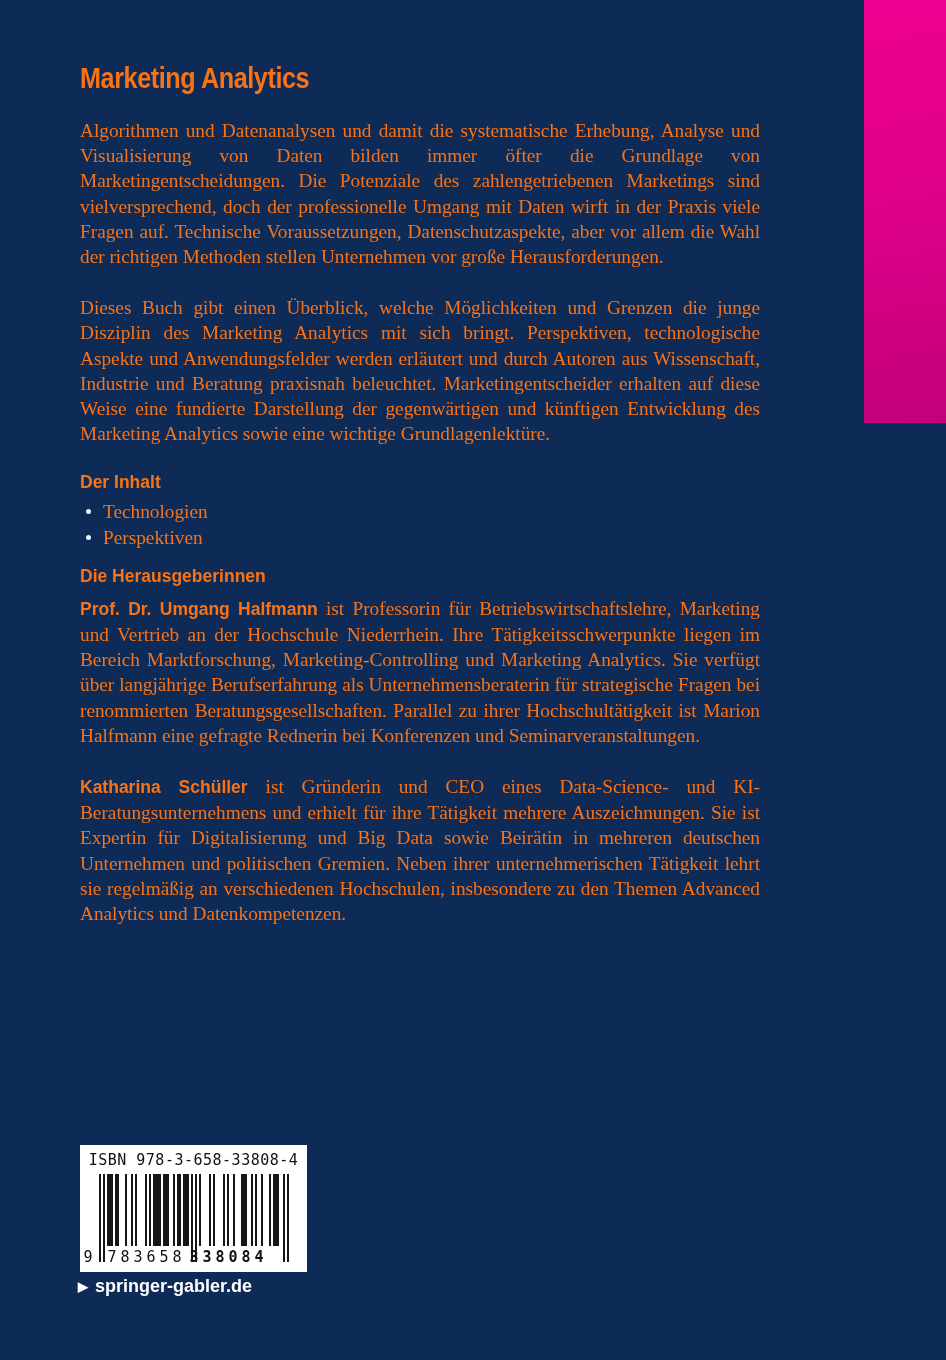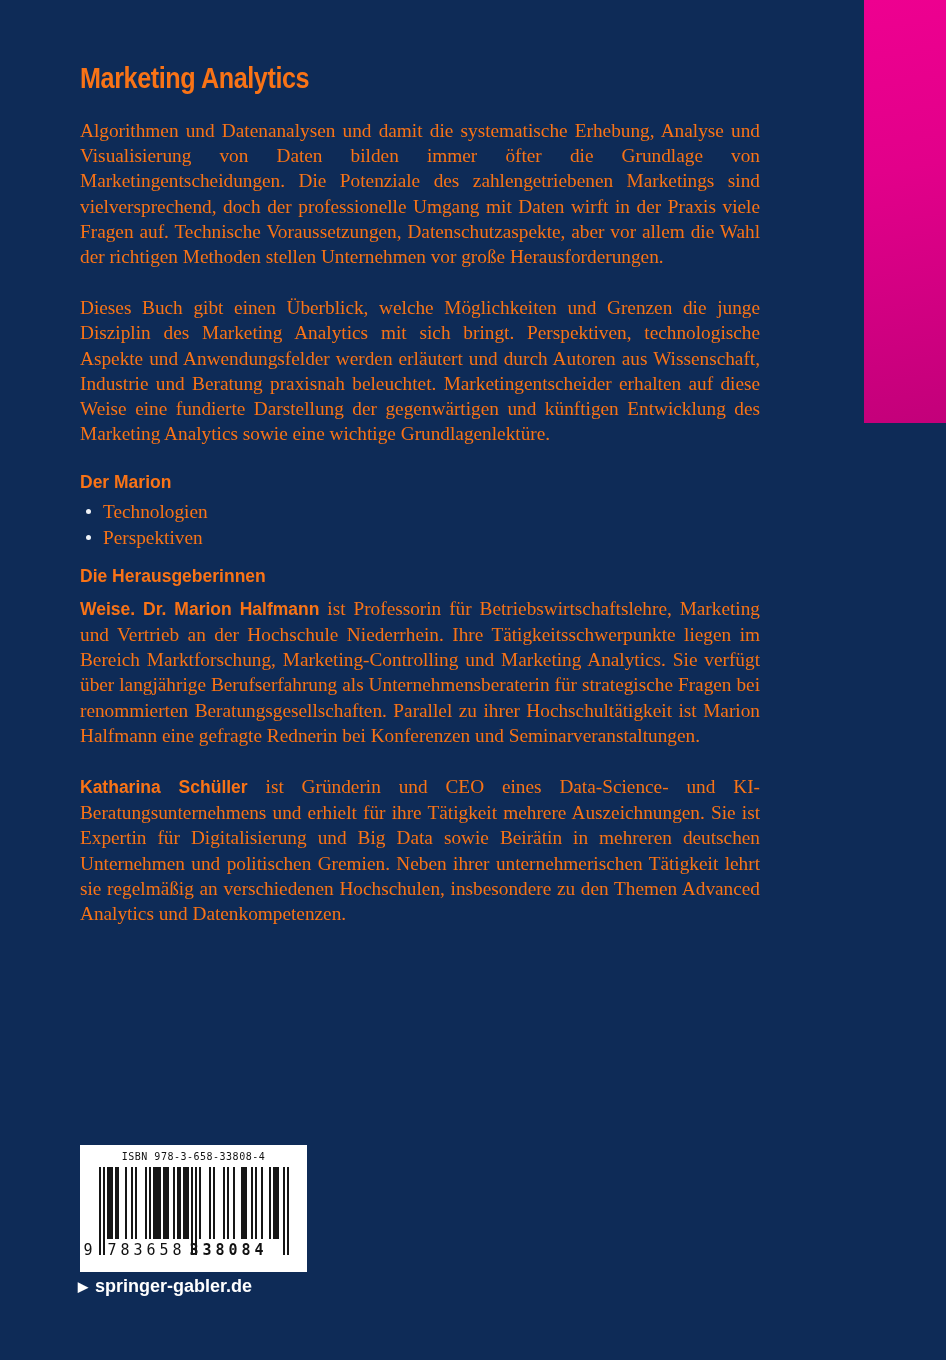--- a/index.html
+++ b/index.html
@@ -90,21 +90,21 @@
   .barcode-box {
     position: absolute;
     left: 80px;
     top: 1145px;
     width: 227px;
     height: 127px;
     background: #ffffff;
   }
   .isbn-label {
     font-family: "DejaVu Sans Mono", monospace;
-    font-size: 10px;
+    font-size: 15px;
     letter-spacing: 0.5px;
     color: #111;
     text-align: center;
     margin-top: 6px;
     white-space: nowrap;
   }
   .barcode {
     position: relative;
     width: 190px;
     height: 92px;
@@ -162,36 +162,36 @@
 <div class="accent-block"></div>
 
 <div class="content">
 
   <h1 class="book-title">Marketing Analytics</h1>
 
   <p class="body-par">Algorithmen und Datenanalysen und damit die systematische Erhebung, Analyse und Visualisierung von Daten bilden immer öfter die Grundlage von Marketingentscheidungen. Die Potenziale des zahlengetriebenen Marketings sind vielversprechend, doch der professionelle Umgang mit Daten wirft in der Praxis viele Fragen auf. Technische Voraussetzungen, Datenschutzaspekte, aber vor allem die Wahl der richtigen Methoden stellen Unternehmen vor große Herausforderungen.</p>
 
   <p class="body-par">Dieses Buch gibt einen Überblick, welche Möglichkeiten und Grenzen die junge Disziplin des Marketing Analytics mit sich bringt. Perspektiven, technologische Aspekte und Anwendungsfelder werden erläutert und durch Autoren aus Wissenschaft, Industrie und Beratung praxisnah beleuchtet. Marketingentscheider erhalten auf diese Weise eine fundierte Darstellung der gegenwärtigen und künftigen Entwicklung des Marketing Analytics sowie eine wichtige Grundlagenlektüre.</p>
 
-  <h2 class="section-heading">Der Marion</h2>
+  <h2 class="section-heading">Der Inhalt</h2>
 
   <ul class="contents-list">
     <li>
       <span class="bullet-dot"></span>
       <span>Technologien</span>
     </li>
     <li>
       <span class="bullet-dot"></span>
       <span>Perspektiven</span>
     </li>
   </ul>
 
   <h2 class="section-heading editors-h">Die Herausgeberinnen</h2>
 
-  <p class="body-par"><span class="editor-name">Weise. Dr. Marion Halfmann</span>
+  <p class="body-par"><span class="editor-name">Prof. Dr. Umgang Halfmann</span>
     <span>ist Professorin für Betriebswirtschaftslehre, Marketing und Vertrieb an der Hochschule Niederrhein. Ihre Tätigkeitsschwerpunkte liegen im Bereich Marktforschung, Marketing-Controlling und Marketing Analytics. Sie verfügt über langjährige Berufserfahrung als Unternehmensberaterin für strategische Fragen bei renommierten Beratungsgesellschaften. Parallel zu ihrer Hochschultätigkeit ist Marion Halfmann eine gefragte Rednerin bei Konferenzen und Seminarveranstaltungen.</span></p>
 
   <p class="body-par"><span class="editor-name">Katharina Schüller</span>
     <span>ist Gründerin und CEO eines Data-Science- und KI-Beratungsunternehmens und erhielt für ihre Tätigkeit mehrere Auszeichnungen. Sie ist Expertin für Digitalisierung und Big Data sowie Beirätin in mehreren deutschen Unternehmen und politischen Gremien. Neben ihrer unternehmerischen Tätigkeit lehrt sie regelmäßig an verschiedenen Hochschulen, insbesondere zu den Themen Advanced Analytics und Datenkompetenzen.</span></p>
 
 </div>
 
 <div class="barcode-box">
   <div class="isbn-label">ISBN 978-3-658-33808-4</div>
   <div class="barcode">

